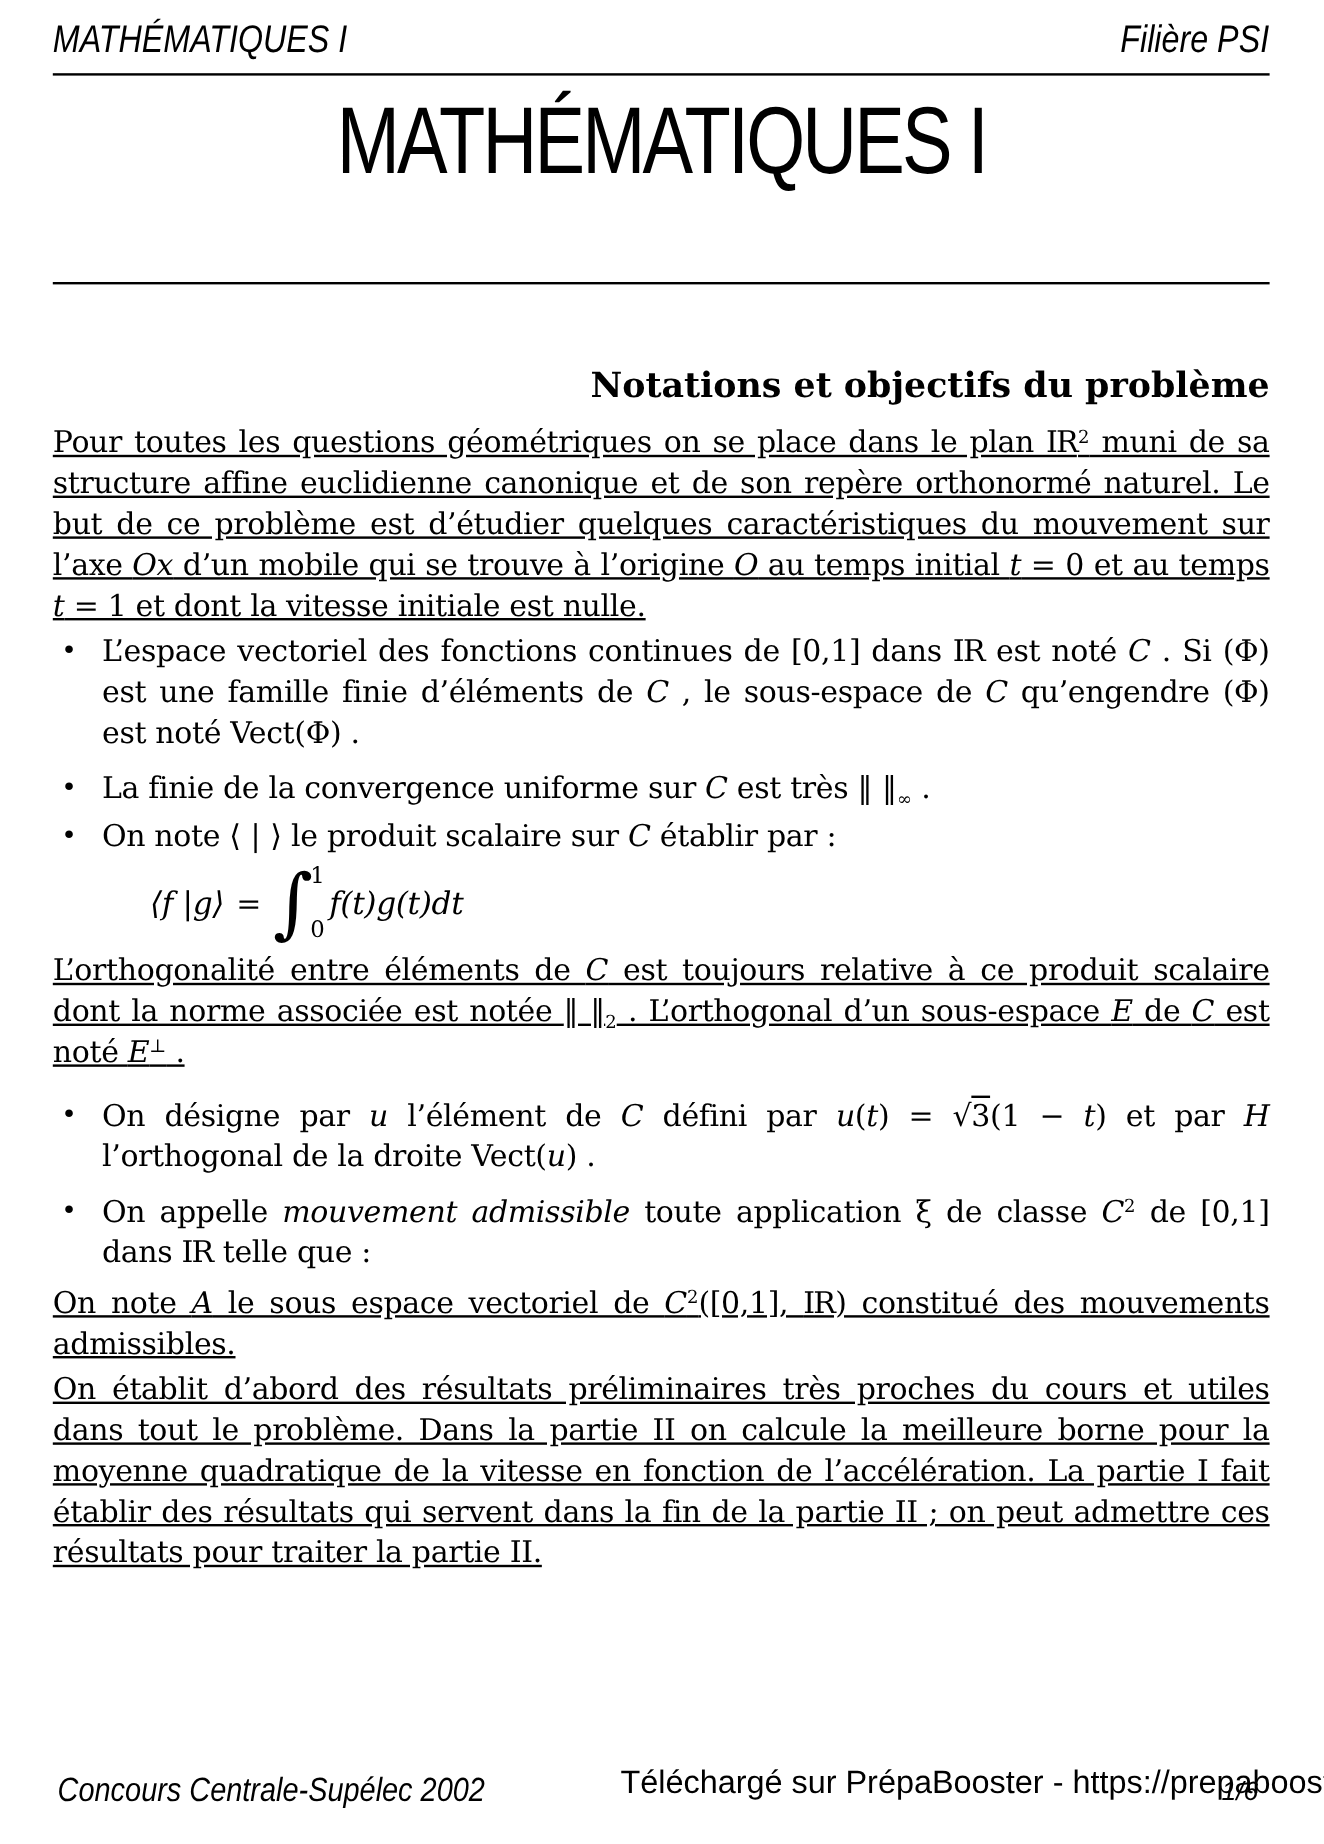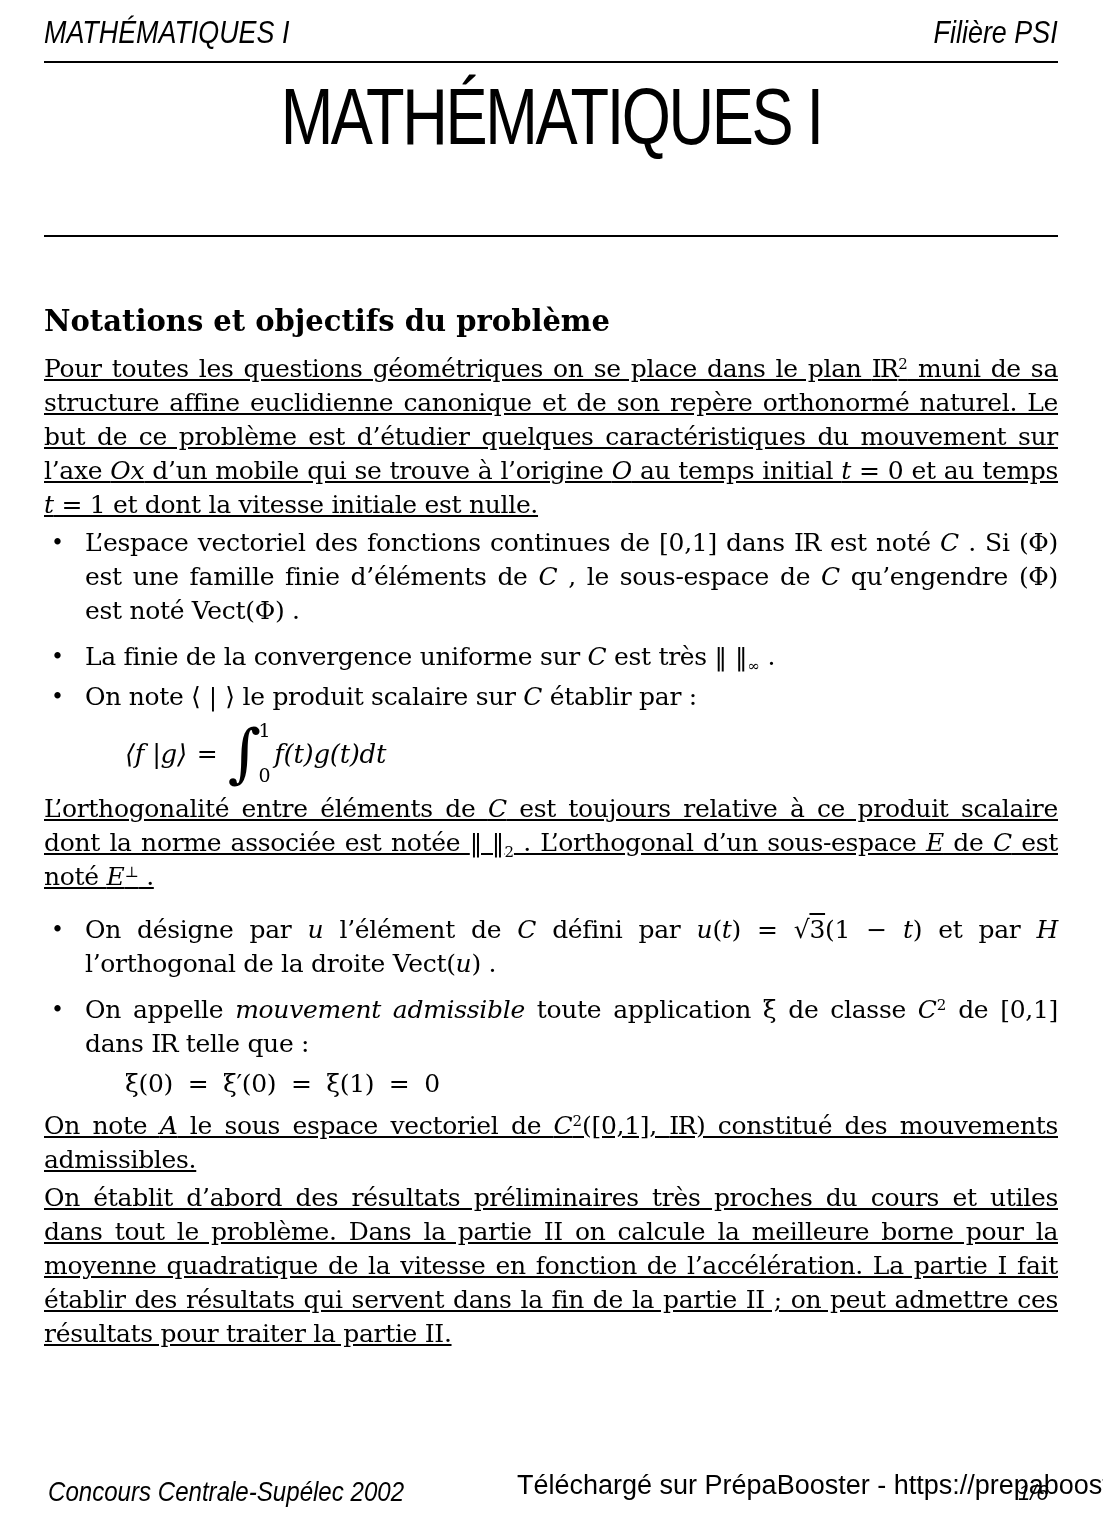--- a/index.html
+++ b/index.html
@@ -32,21 +32,21 @@
   }
   .main-title span{
     display:inline-block;white-space:nowrap;
     font-family:"Liberation Sans",sans-serif;
     font-size:79px;font-weight:400;letter-spacing:-3px;
     transform:scaleX(0.80);transform-origin:center center;
   }
   
   .section-heading{
     margin:66px 45px 0 44px;
-    font-size:29px;font-weight:bold;line-height:36px;
+    font-size:29px;font-weight:bold;line-height:36px;text-align:right;
   }
   #content{
     margin:0 45px 0 44px;
     font-size:25px;line-height:34px;letter-spacing:-0.3px;
   }
   .p{text-align:justify;text-decoration:underline;}
   .bullet{display:flex;}
   .bdot{width:41px;flex:0 0 41px;padding-left:7px;box-sizing:border-box;font-size:22px;}
   .btext{flex:1;text-align:justify;}
   .it{font-style:italic;text-align:center;}
@@ -140,21 +140,20 @@
     </div>
     <div class="p" data-name="orthogonalite-paragraph"><span data-name="text-segment">L’orthogonalité entre éléments de </span><span class="scr" data-name="math-sc-segment">C</span><span data-name="text-segment"> est toujours relative à ce produit scalaire dont la norme associée est notée </span><span class="nrm" data-name="math-nrm-segment">‖ ‖</span><span class="sub" data-name="math-sub-segment">2</span><span data-name="text-segment"> . L’orthogonal d’un sous-espace </span><span class="scr" data-name="math-sc-segment">E</span><span data-name="text-segment"> de </span><span class="scr" data-name="math-sc-segment">C</span><span data-name="text-segment"> est noté </span><span class="scr" data-name="math-sc-segment">E</span><span class="sup" data-name="math-sup-segment">⊥</span><span data-name="text-segment"> .</span></div>
     <div class="bullet" data-name="bullet-element-u">
       <span class="bdot" data-name="bullet-marker">•</span>
       <div class="btext" data-name="bullet-text"><span data-name="text-segment">On désigne par </span><span class="it" data-name="math-i-segment">u</span><span data-name="text-segment"> l’élément de </span><span class="scr" data-name="math-sc-segment">C</span><span data-name="text-segment"> défini par </span><span class="it" data-name="math-i-segment">u</span><span data-name="text-segment">(</span><span class="it" data-name="math-i-segment">t</span><span data-name="text-segment">) = √</span><span class="ov" data-name="math-ov-segment">3</span><span data-name="text-segment">(1 − </span><span class="it" data-name="math-i-segment">t</span><span data-name="text-segment">) et par </span><span class="scr" data-name="math-sc-segment">H</span><span data-name="text-segment"> l’orthogonal de la droite Vect(</span><span class="it" data-name="math-i-segment">u</span><span data-name="text-segment">) .</span></div>
     </div>
     <div class="bullet" data-name="bullet-mouvement-admissible">
       <span class="bdot" data-name="bullet-marker">•</span>
       <div class="btext" data-name="bullet-text"><span data-name="text-segment">On appelle </span><span class="it" data-name="math-i-segment">mouvement admissible</span><span data-name="text-segment"> toute application ξ de classe </span><span class="scr" data-name="math-sc-segment">C</span><span class="sup" data-name="math-sup-segment">2</span><span data-name="text-segment"> de [0,1] dans </span><span class="bb" data-name="math-bb-segment">IR</span><span data-name="text-segment"> telle que :</span></div>
     </div>
-    <div class="formula-line" data-name="constraints-formula">ξ(0) = ξ′(0) = ξ(1) = 0</div>
     <div class="p" data-name="espace-A-paragraph"><span data-name="text-segment">On note </span><span class="scr" data-name="math-sc-segment">A</span><span data-name="text-segment"> le sous espace vectoriel de </span><span class="scr" data-name="math-sc-segment">C</span><span class="sup" data-name="math-sup-segment">2</span><span data-name="text-segment">([0,1], </span><span class="bb" data-name="math-bb-segment">IR</span><span data-name="text-segment">) constitué des mouvements admissibles.</span></div>
     <div class="p" data-name="plan-paragraph"><span data-name="text-segment">On établit d’abord des résultats préliminaires très proches du cours et utiles dans tout le problème. Dans la partie II on calcule la meilleure borne pour la moyenne quadratique de la vitesse en fonction de l’accélération. La partie I fait établir des résultats qui servent dans la fin de la partie II ; on peut admettre ces résultats pour traiter la partie II.</span></div>
   </div>
 
 <div class="page-footer" data-name="page-footer">
   <span class="f-left" data-name="footer-concours-label">Concours Centrale-Supélec 2002</span>
   <span class="f-page" data-name="footer-page-number">1/6</span>
   <span class="f-url" data-name="footer-download-url">Téléchargé sur PrépaBooster - https://prepabooster</span>
 </div>
 

